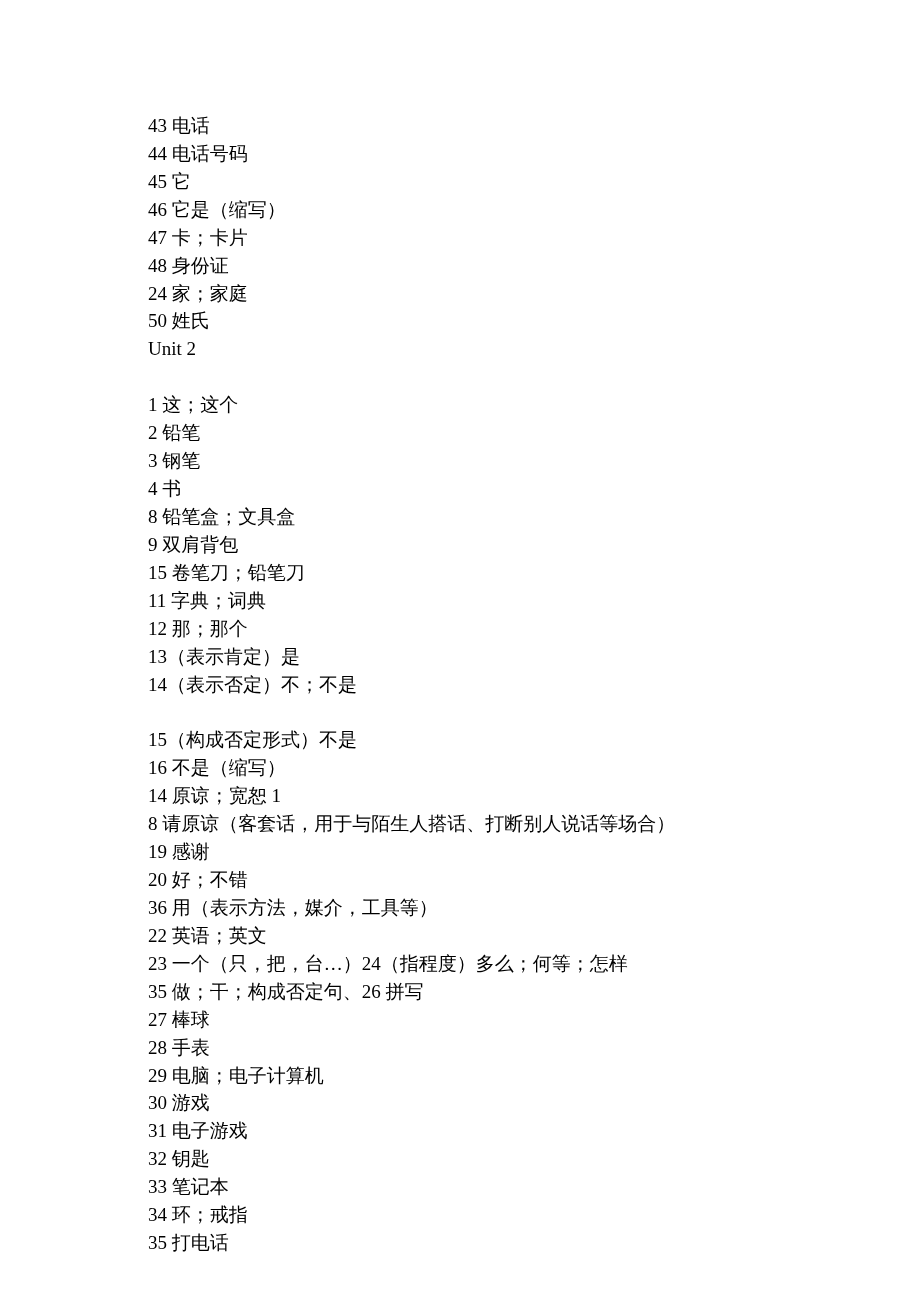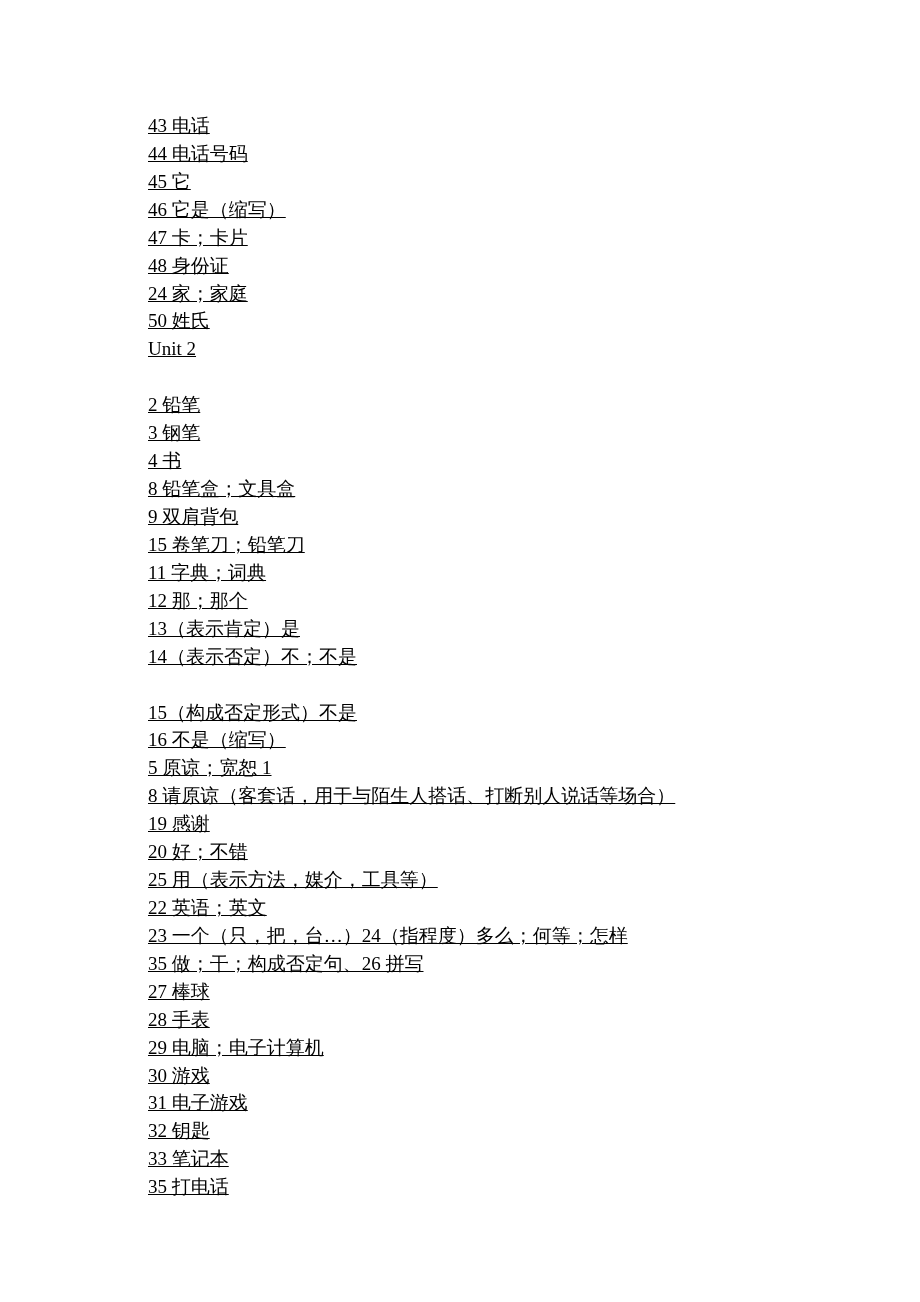--- a/index.html
+++ b/index.html
@@ -13,62 +13,63 @@
       height: 1302px;
       font-family: "SimSun", "宋体", serif;
       font-size: 19px;
       color: #000000;
       padding-top: 112px;
       padding-left: 148px;
       line-height: 1.47;
     }
     .line {
       white-space: nowrap;
-      text-decoration: underline;
     }
     .gap {
       height: 28px;
     }
   </style>
 </head>
 <body>
 
 <div id="content">
     <div class="line">43 电话</div>
     <div class="line">44 电话号码</div>
     <div class="line">45 它</div>
     <div class="line">46 它是（缩写）</div>
     <div class="line">47 卡；卡片</div>
     <div class="line">48 身份证</div>
     <div class="line">24 家；家庭</div>
     <div class="line">50 姓氏</div>
     <div class="line">Unit 2</div>
     <div class="gap"></div>
+    <div class="line">1 这；这个</div>
     <div class="line">2 铅笔</div>
     <div class="line">3 钢笔</div>
     <div class="line">4 书</div>
     <div class="line">8 铅笔盒；文具盒</div>
     <div class="line">9 双肩背包</div>
     <div class="line">15 卷笔刀；铅笔刀</div>
     <div class="line">11 字典；词典</div>
     <div class="line">12 那；那个</div>
     <div class="line">13（表示肯定）是</div>
     <div class="line">14（表示否定）不；不是</div>
     <div class="gap"></div>
     <div class="line">15（构成否定形式）不是</div>
     <div class="line">16 不是（缩写）</div>
-    <div class="line">5 原谅；宽恕 1</div>
+    <div class="line">14 原谅；宽恕 1</div>
     <div class="line">8 请原谅（客套话，用于与陌生人搭话、打断别人说话等场合）</div>
     <div class="line">19 感谢</div>
     <div class="line">20 好；不错</div>
-    <div class="line">25 用（表示方法，媒介，工具等）</div>
+    <div class="line">36 用（表示方法，媒介，工具等）</div>
     <div class="line">22 英语；英文</div>
     <div class="line">23 一个（只，把，台…）24（指程度）多么；何等；怎样</div>
     <div class="line">35 做；干；构成否定句、26 拼写</div>
     <div class="line">27 棒球</div>
     <div class="line">28 手表</div>
     <div class="line">29 电脑；电子计算机</div>
     <div class="line">30 游戏</div>
     <div class="line">31 电子游戏</div>
     <div class="line">32 钥匙</div>
     <div class="line">33 笔记本</div>
+    <div class="line">34 环；戒指</div>
     <div class="line">35 打电话</div>
   </div>
 
 </body></html>

